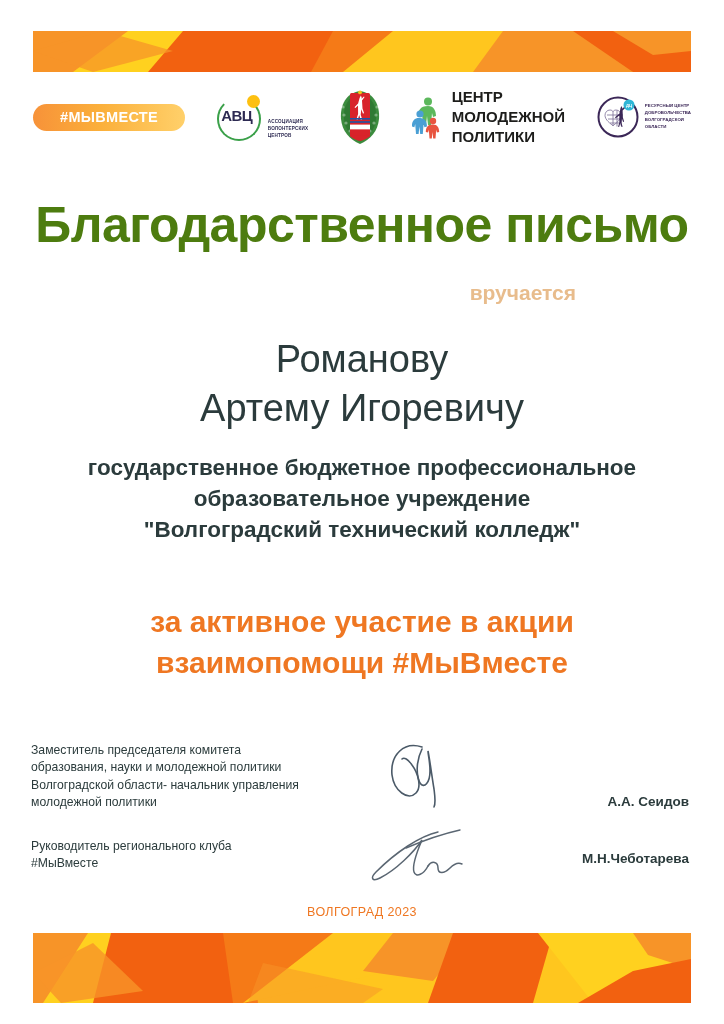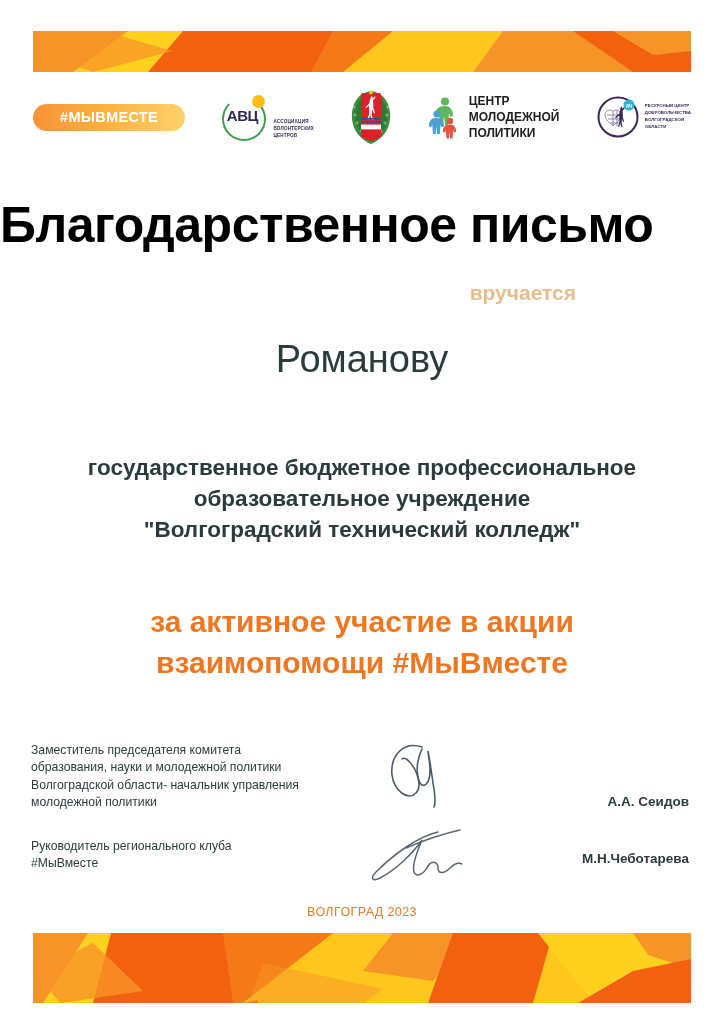--- a/index.html
+++ b/index.html
@@ -100,39 +100,39 @@
     color: #2d2a52; letter-spacing: 0.2px; text-transform: uppercase;
     max-width: 62px;
   }
 
   
   .coat { width: 44px; height: 60px; }
 
   
   .cmp { display: flex; align-items: center; gap: 6px; }
   .cmp-text {
-    font-size: 12px; font-weight: bold; line-height: 1.35;
+    font-size: 15px; font-weight: bold; line-height: 1.35;
     color: #1d1d1b; text-transform: uppercase;
   }
 
   
   .rcd { display: flex; align-items: center; gap: 4px; }
   .rcd-text {
     font-size: 4.4px; line-height: 1.55; font-weight: bold;
     color: #3b2757; text-transform: uppercase; max-width: 56px;
   }
 
   
   .title {
     position: absolute;
     top: 196px; left: 0; width: 724px;
-    text-align: left;
+    text-align: center;
     font-size: 50px;
     font-weight: bold;
-    color: #000000;
+    color: #4d7c0f;
     letter-spacing: -0.5px;
   }
   .subtitle {
     position: absolute;
     top: 281px; left: 0; width: 576px;
     text-align: right;
     font-size: 21px;
     font-weight: bold;
     color: #e8bc8c;
   }
@@ -318,20 +318,21 @@
     </div>
 
   </div>
 
   <div class="title">Благодарственное письмо</div>
 
   <div class="subtitle">вручается</div>
 
   <div class="recipient">
     <div>Романову</div>
+    <div>Артему Игоревичу</div>
   </div>
 
   <div class="org">
     <div>государственное бюджетное профессиональное</div>
     <div>образовательное учреждение</div>
     <div>"Волгоградский технический колледж"</div>
   </div>
 
   <div class="reason">
     <div>за активное участие в акции</div>

